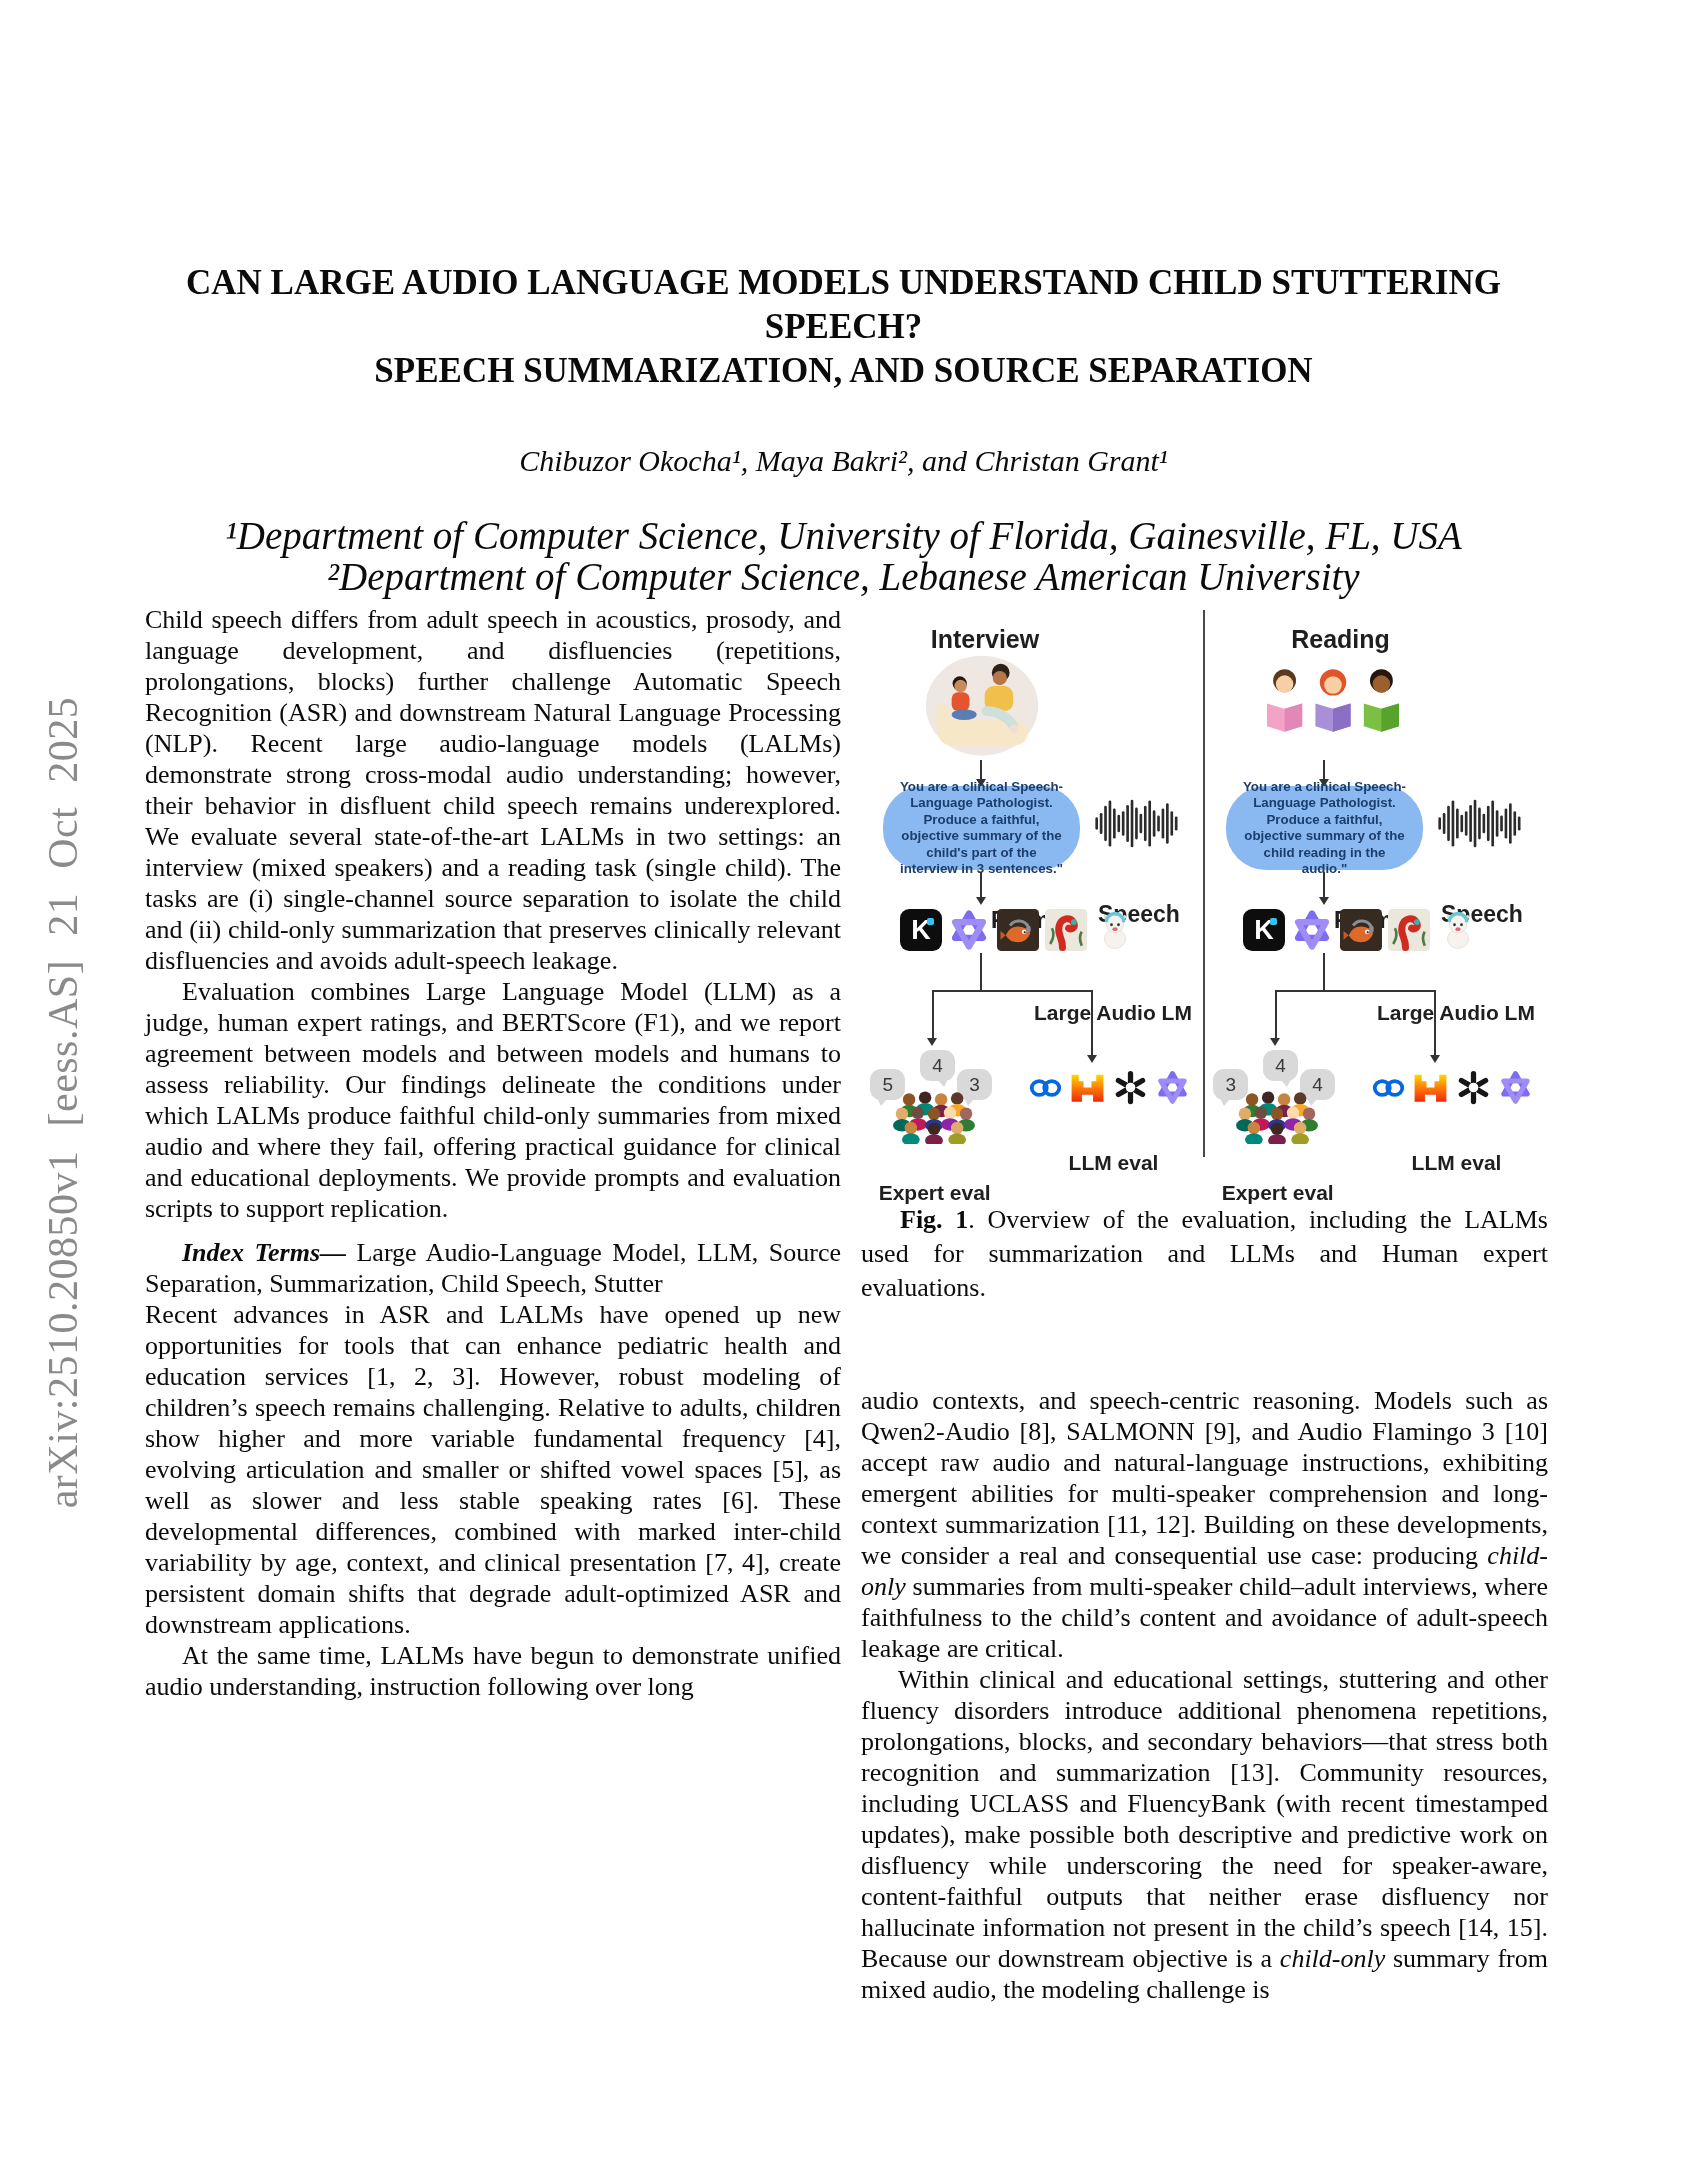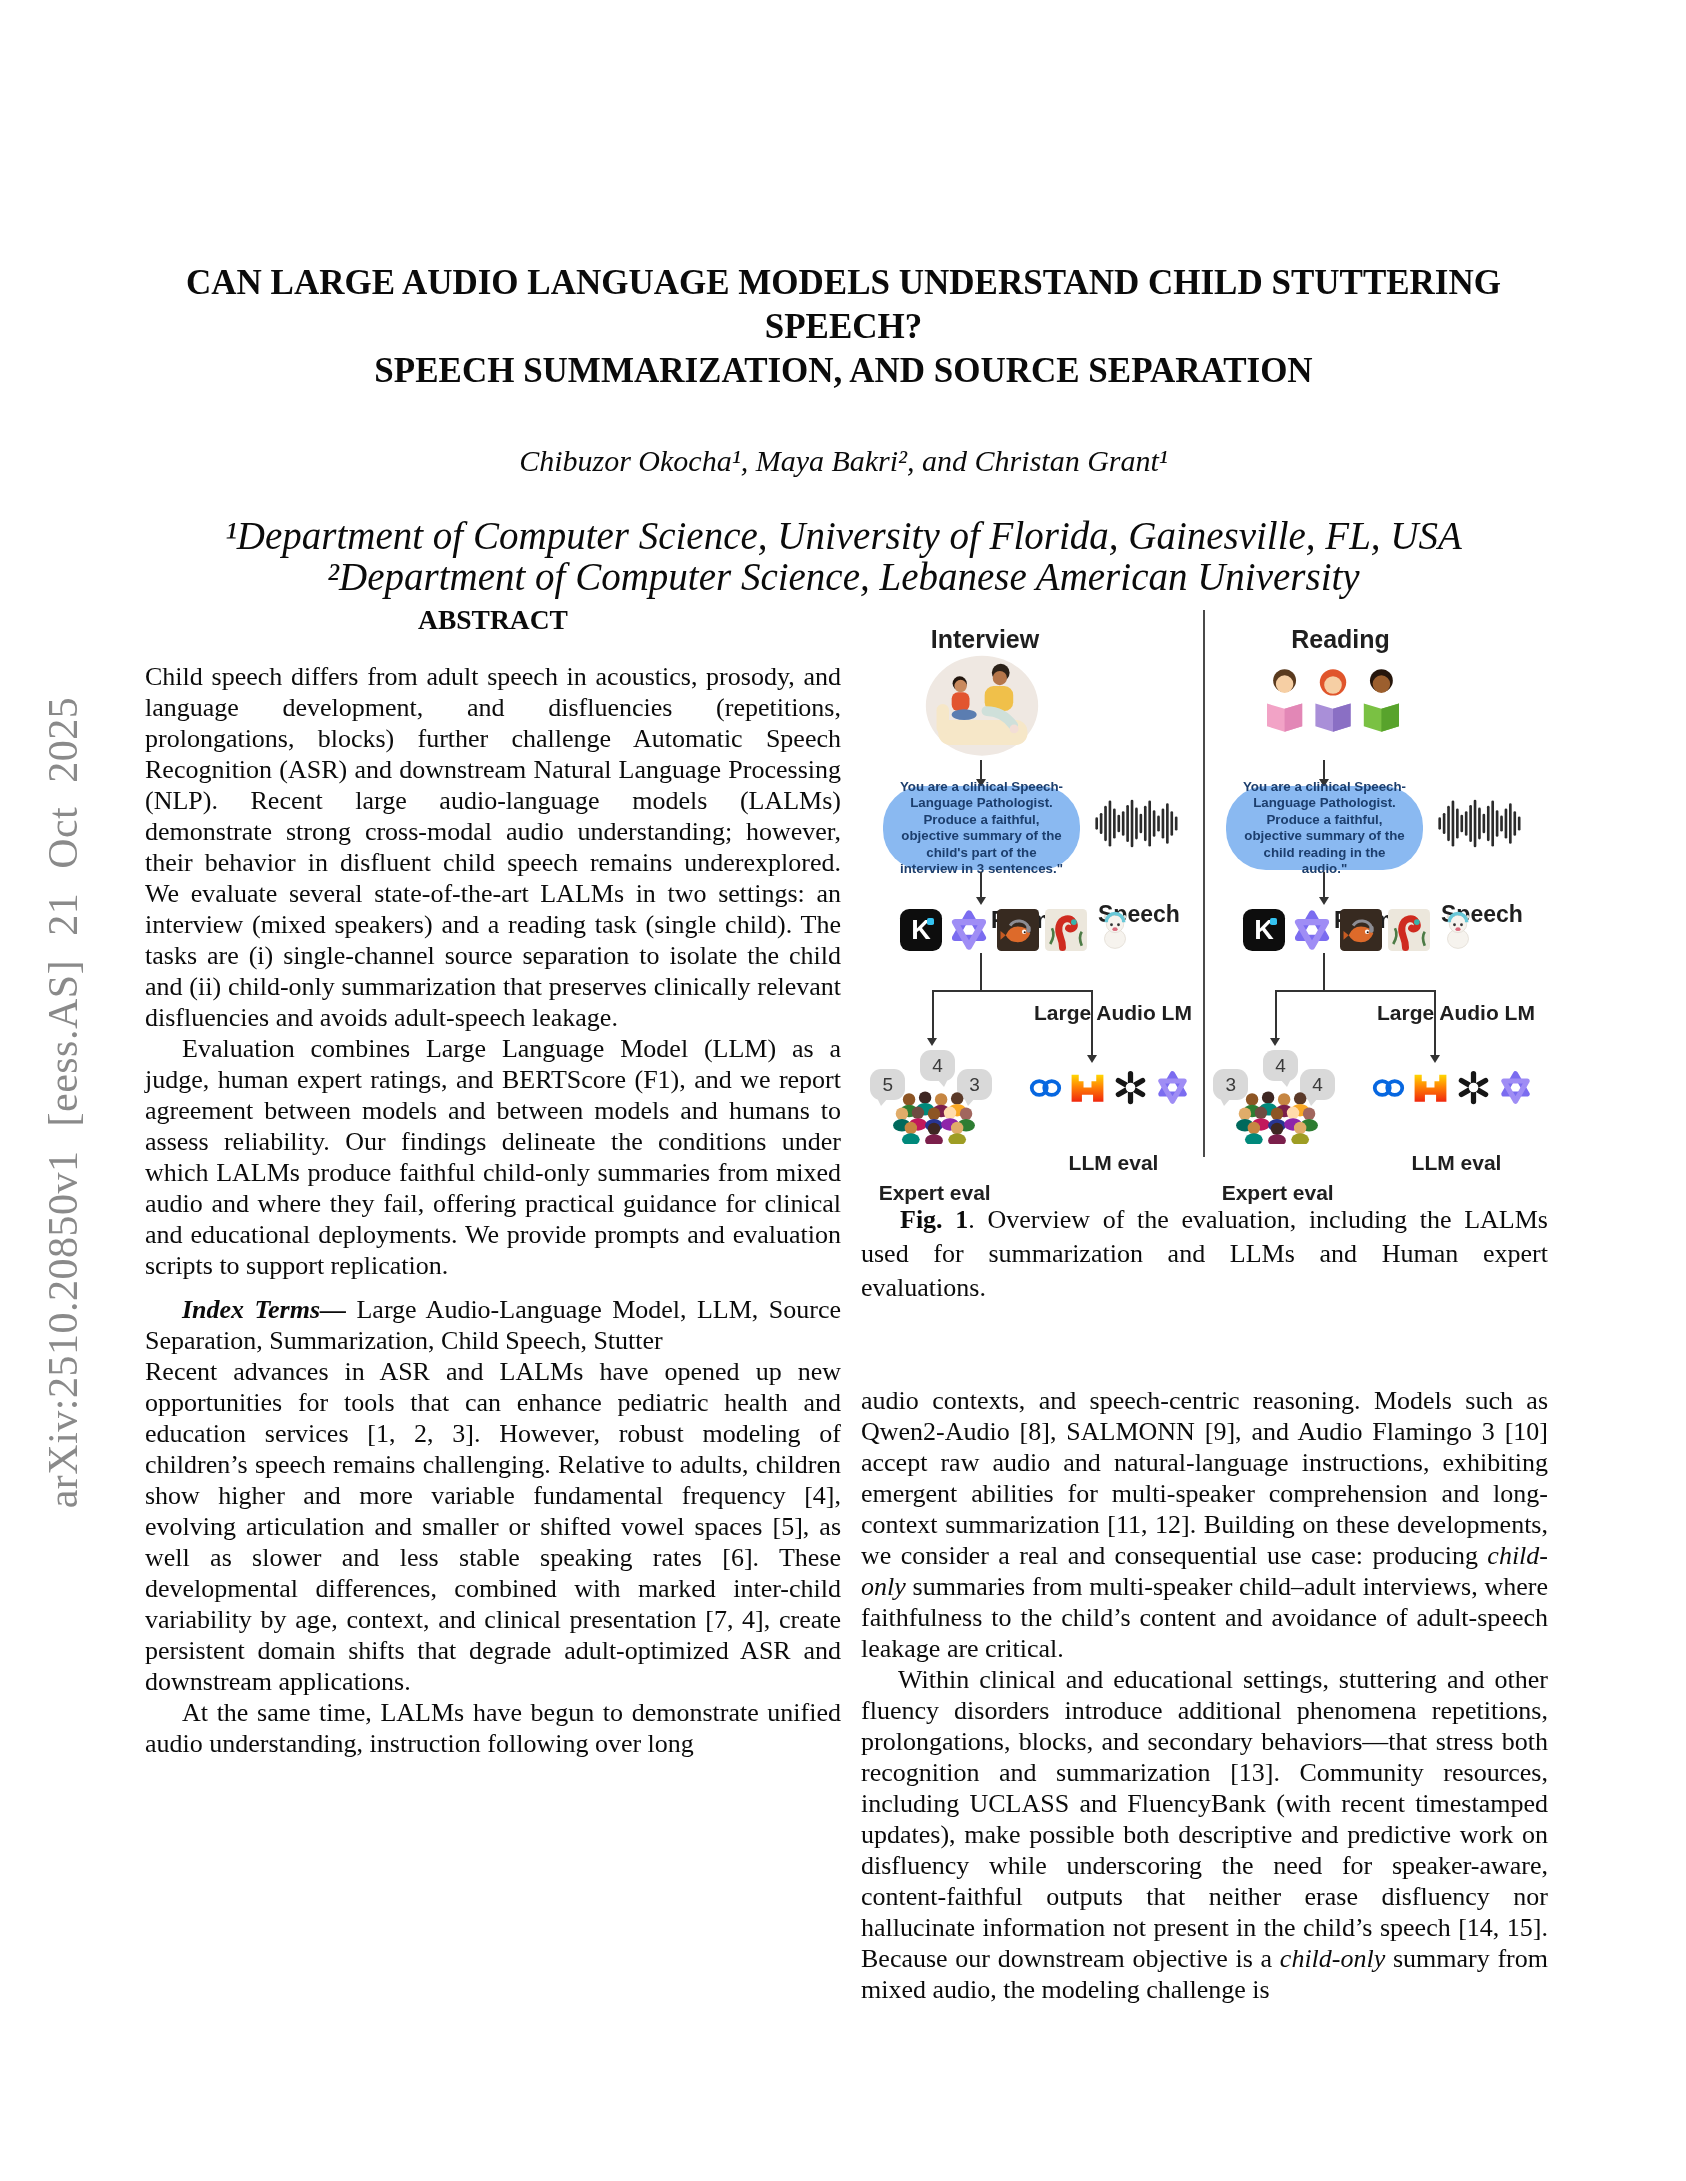--- a/index.html
+++ b/index.html
@@ -103,21 +103,20 @@
       <div>SPEECH SUMMARIZATION, AND SOURCE SEPARATION</div>
     </div>
     <div class="authors">Chibuzor Okocha¹, Maya Bakri², and Christan Grant¹</div>
     <div class="affils">
       <div>¹Department of Computer Science, University of Florida, Gainesville, FL, USA</div>
       <div>²Department of Computer Science, Lebanese American University</div>
     </div>
   </header>
 
   <section class="col col-left">
-    <h3 class="abstract-h">ABSTRACT</h3>
     <p class="just">Child speech differs from adult speech in acoustics, prosody, and language development, and disfluencies (repetitions, prolongations, blocks) further challenge Automatic Speech Recognition (ASR) and downstream Natural Language Processing (NLP). Recent large audio-language models (LALMs) demonstrate strong cross-modal audio understanding; however, their behavior in disfluent child speech remains underexplored.  We evaluate several state-of-the-art LALMs in two settings:  an interview (mixed speakers) and a reading task (single child).  The tasks are (i) single-channel source separation to isolate the child and (ii) child-only summarization that preserves clinically relevant disfluencies and avoids adult-speech leakage.</p>
     <p class="just ind">Evaluation combines Large Language Model (LLM) as a judge, human expert ratings, and BERTScore (F1), and we report agreement between models and between models and humans to assess reliability.  Our findings delineate the conditions under which LALMs produce faithful child-only summaries from mixed audio and where they fail, offering practical guidance for clinical and educational deployments.  We provide prompts and evaluation scripts to support replication.</p>
     <p class="just ind index-terms"><span class="bi">Index Terms—</span><span> Large Audio-Language Model, LLM, Source Separation, Summarization, Child Speech, Stutter</span></p>
     <p class="just">Recent advances in ASR and LALMs have opened up new opportunities for tools that can enhance pediatric health and education services [1, 2, 3].  However, robust modeling of children’s speech remains challenging.  Relative to adults, children show higher and more variable fundamental frequency [4], evolving articulation and smaller or shifted vowel spaces [5], as well as slower and less stable speaking rates [6].  These developmental differences, combined with marked inter-child variability by age, context, and clinical presentation [7, 4], create persistent domain shifts that degrade adult-optimized ASR and downstream applications.</p>
     <p class="just ind">At the same time, LALMs have begun to demonstrate unified audio understanding, instruction following over long</p>
   </section>
 
   <section class="col col-right">
 
     <div class="figure">

